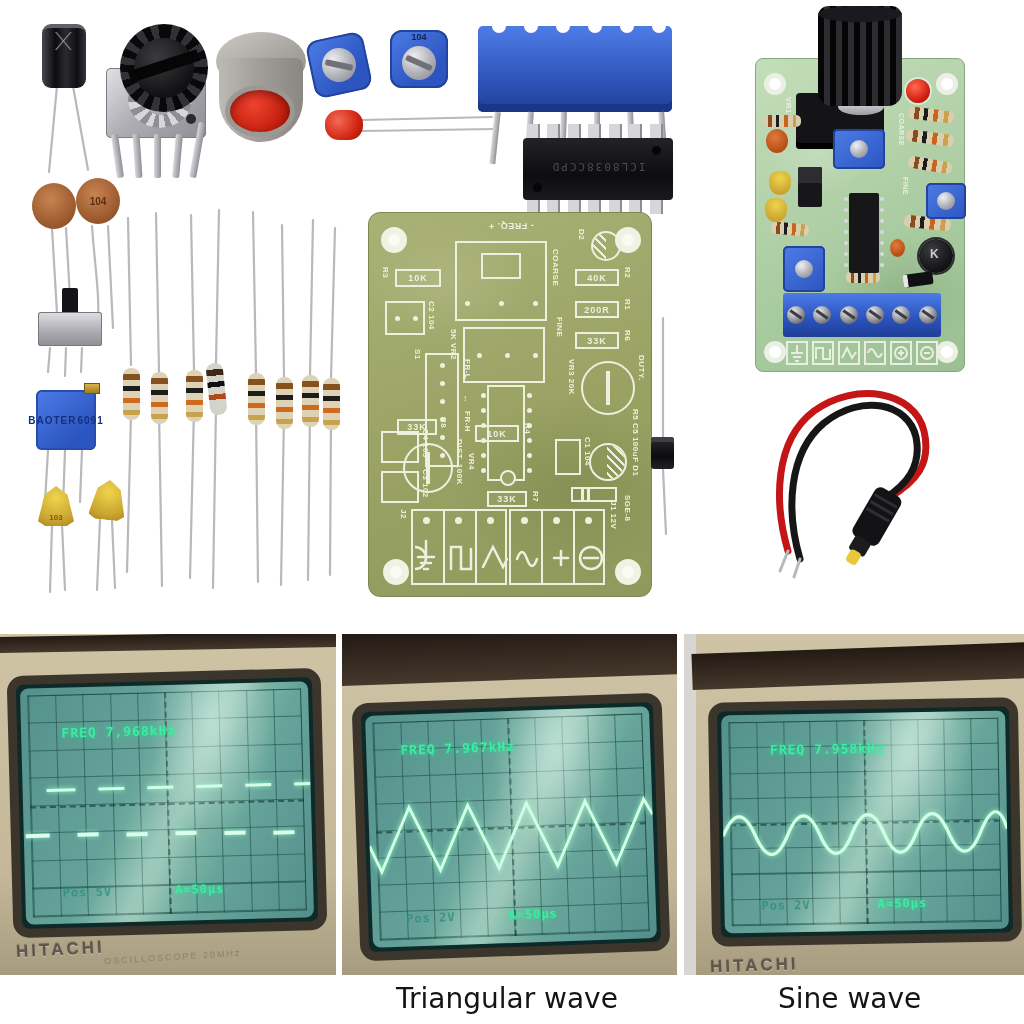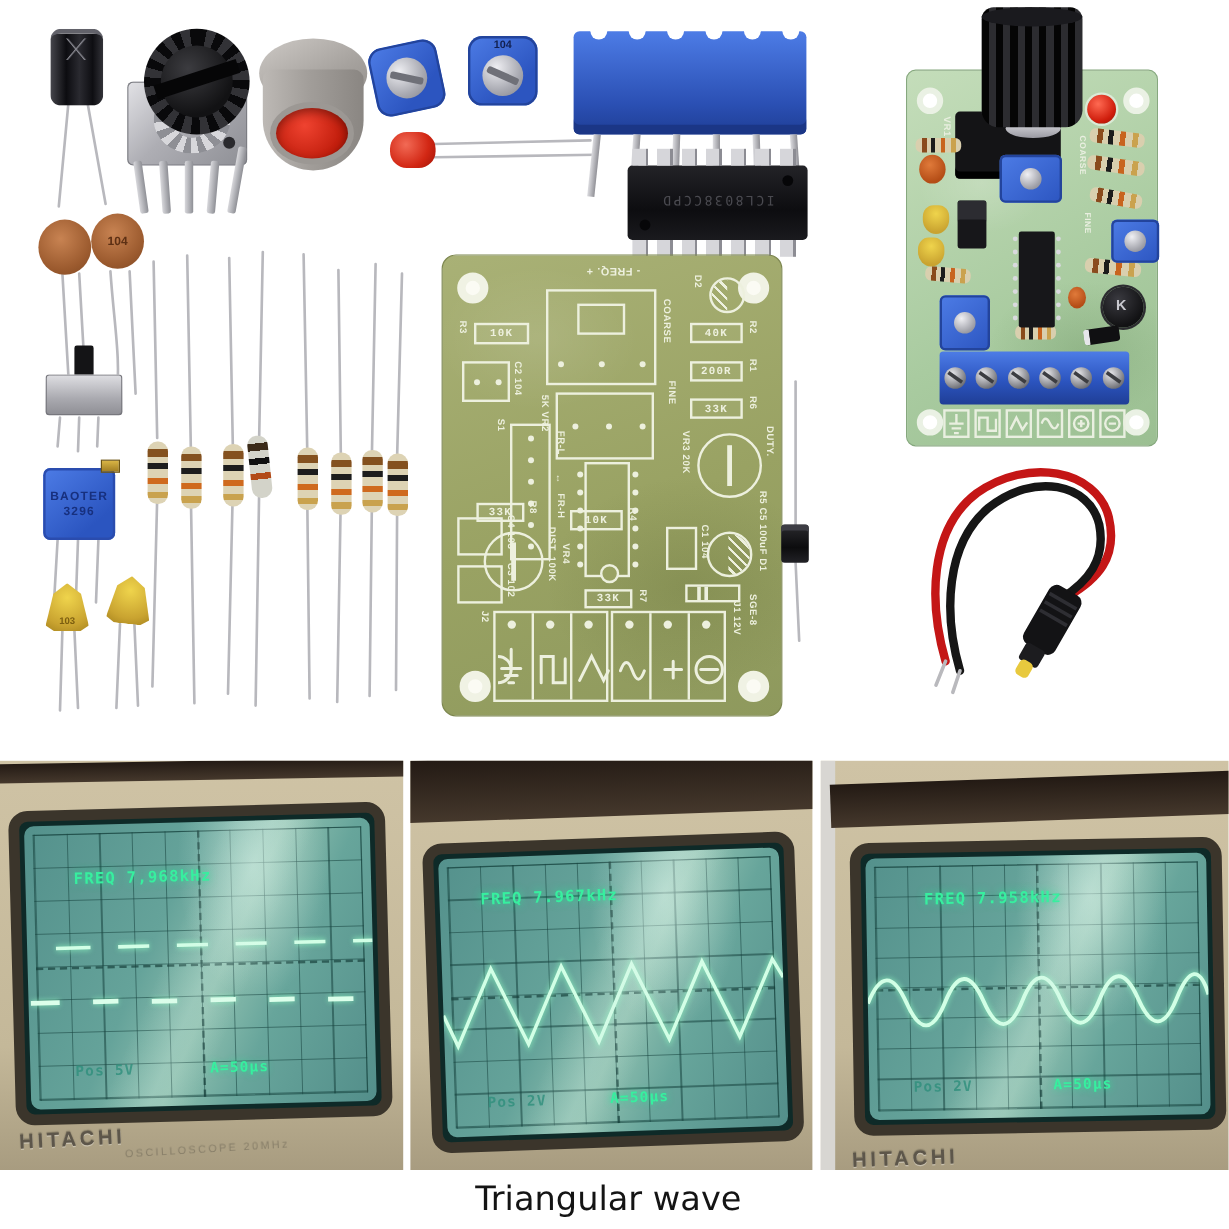--- a/index.html
+++ b/index.html
@@ -5,21 +5,21 @@
   * { margin:0; padding:0; box-sizing:border-box; }
   html,body { background:#ffffff; }
   .stage { position:relative; width:1024px; height:1024px; background:#ffffff; overflow:hidden;
            font-family:"Liberation Sans", sans-serif; }
   .abs { position:absolute; }
 
   
   .ss  { position:absolute; color:#edf0de; font-size:8px; line-height:1.05; letter-spacing:.5px; font-weight:bold; white-space:nowrap; }
   .vt  { writing-mode:vertical-rl; }
   .ssbox { position:absolute; border:2px solid #edf0de; color:#edf0de; display:flex; align-items:center; justify-content:center;
-           font-size:9px; font-weight:bold; letter-spacing:1px; background:rgba(255,255,255,.04);font-family:Liberation Mono, monospace; }
+           font-size:9px; font-weight:bold; letter-spacing:1px; background:rgba(255,255,255,.04); }
   .sscir { position:absolute; border:2px solid #edf0de; border-radius:50%; }
   .ssrect{ position:absolute; border:2px solid #edf0de; }
   .dots  { position:absolute; width:5px; height:5px; border-radius:50%; background:#edf0de; }
 
   
   .ecap { position:absolute; left:42px; top:24px; width:44px; height:64px; border-radius:9px;
           background:linear-gradient(90deg,#46464c,#0c0c10 30%,#2a2a30 55%,#0e0e12 80%,#333339);
           border-top:4px solid #62626a; }
   .ecap-vent { position:absolute; left:6px; top:4px; width:32px; height:18px;
           background:linear-gradient(130deg,transparent 46%,#8b8b93 48%,transparent 52%),
@@ -73,21 +73,21 @@
           background:radial-gradient(circle at 42% 35%, #c88352,#9b5a2e 65%,#7e4722); display:flex; align-items:center; justify-content:center; }
   .ccap-code { color:#5d3014; font-size:10px; font-weight:bold; }
 
   .sw { position:absolute; left:38px; top:298px; width:64px; height:50px; }
   .sw-lever { position:absolute; left:24px; top:-10px; width:16px; height:26px; background:#141416; border-radius:2px; }
   .sw-base { position:absolute; left:0; top:14px; width:64px; height:34px; border-radius:3px;
           background:linear-gradient(180deg,#e0e0e4,#a9a9af 60%,#8e8e94); box-shadow:inset 0 0 0 1px #77777d; }
 
   .mt { position:absolute; left:36px; top:390px; width:60px; height:60px; border-radius:6px;
           background:linear-gradient(140deg,#4d7ce6,#2b55c0 75%); box-shadow:inset 0 0 0 2px #2a4cae;
-          display:flex; flex-direction:column; align-items:center; justify-content:center; gap:1px; }
+          display:flex; flex-direction:row; align-items:center; justify-content:center; gap:1px; }
   .mt-line { color:#17307e; font-size:10px; font-weight:bold; letter-spacing:1px; }
   .mt-screw { position:absolute; right:-4px; top:-7px; width:16px; height:11px; background:linear-gradient(#d9b545,#a07d22); border:1px solid #6e5512; }
 
   .ycap { position:absolute; width:36px; height:40px;
           background:radial-gradient(circle at 50% 30%, #efd44c,#c9a330 70%,#a9861f);
           clip-path:polygon(50% 0,82% 22%,100% 88%,80% 100%,20% 100%,0 88%,18% 22%);
           display:flex; align-items:flex-end; justify-content:center; }
   .ycap-code { color:#7c5e10; font-size:8px; font-weight:bold; padding-bottom:4px;text-align:center; }
 
   .rv { position:absolute; width:17px; height:52px; border-radius:8px;
@@ -278,21 +278,21 @@
     <span class="ccap-code">104</span>
   </div>
 
   <div class="sw">
     <div class="sw-lever"></div>
     <div class="sw-base"></div>
   </div>
 
   <div class="mt">
     <span class="mt-line">BAOTER</span>
-    <span class="mt-line">3296</span>
+    <span class="mt-line">6091</span>
     <div class="mt-screw"></div>
   </div>
 
   <div class="ycap" style="left:38px; top:486px">
     <span class="ycap-code">103</span>
   </div>
   <div class="ycap" style="left:90px; top:480px; transform:rotate(6deg)"></div>
 
   <div class="rv" style="left:123px; top:368px"></div>
   <div class="rv" style="left:151px; top:372px"></div>
@@ -611,14 +611,15 @@
         <div class="reflect"></div>
         <div class="freq" style="left:17%; top:13%">FREQ 7.958kHz</div>
         <div class="osd volt" style="left:13%; bottom:9%">Pos 2V</div>
         <div class="osd time" style="left:54%; bottom:9%">A=50µs</div>
       </div>
     </div>
     <div class="brand" style="left:26px; top:322px; transform:rotate(-2deg)">HITACHI</div>
   </div>
 
   <div class="caption" style="left:396px">Triangular wave</div>
+  <div class="caption" style="left:778px">Sine wave</div>
 
 </div>
 
 </body></html>

